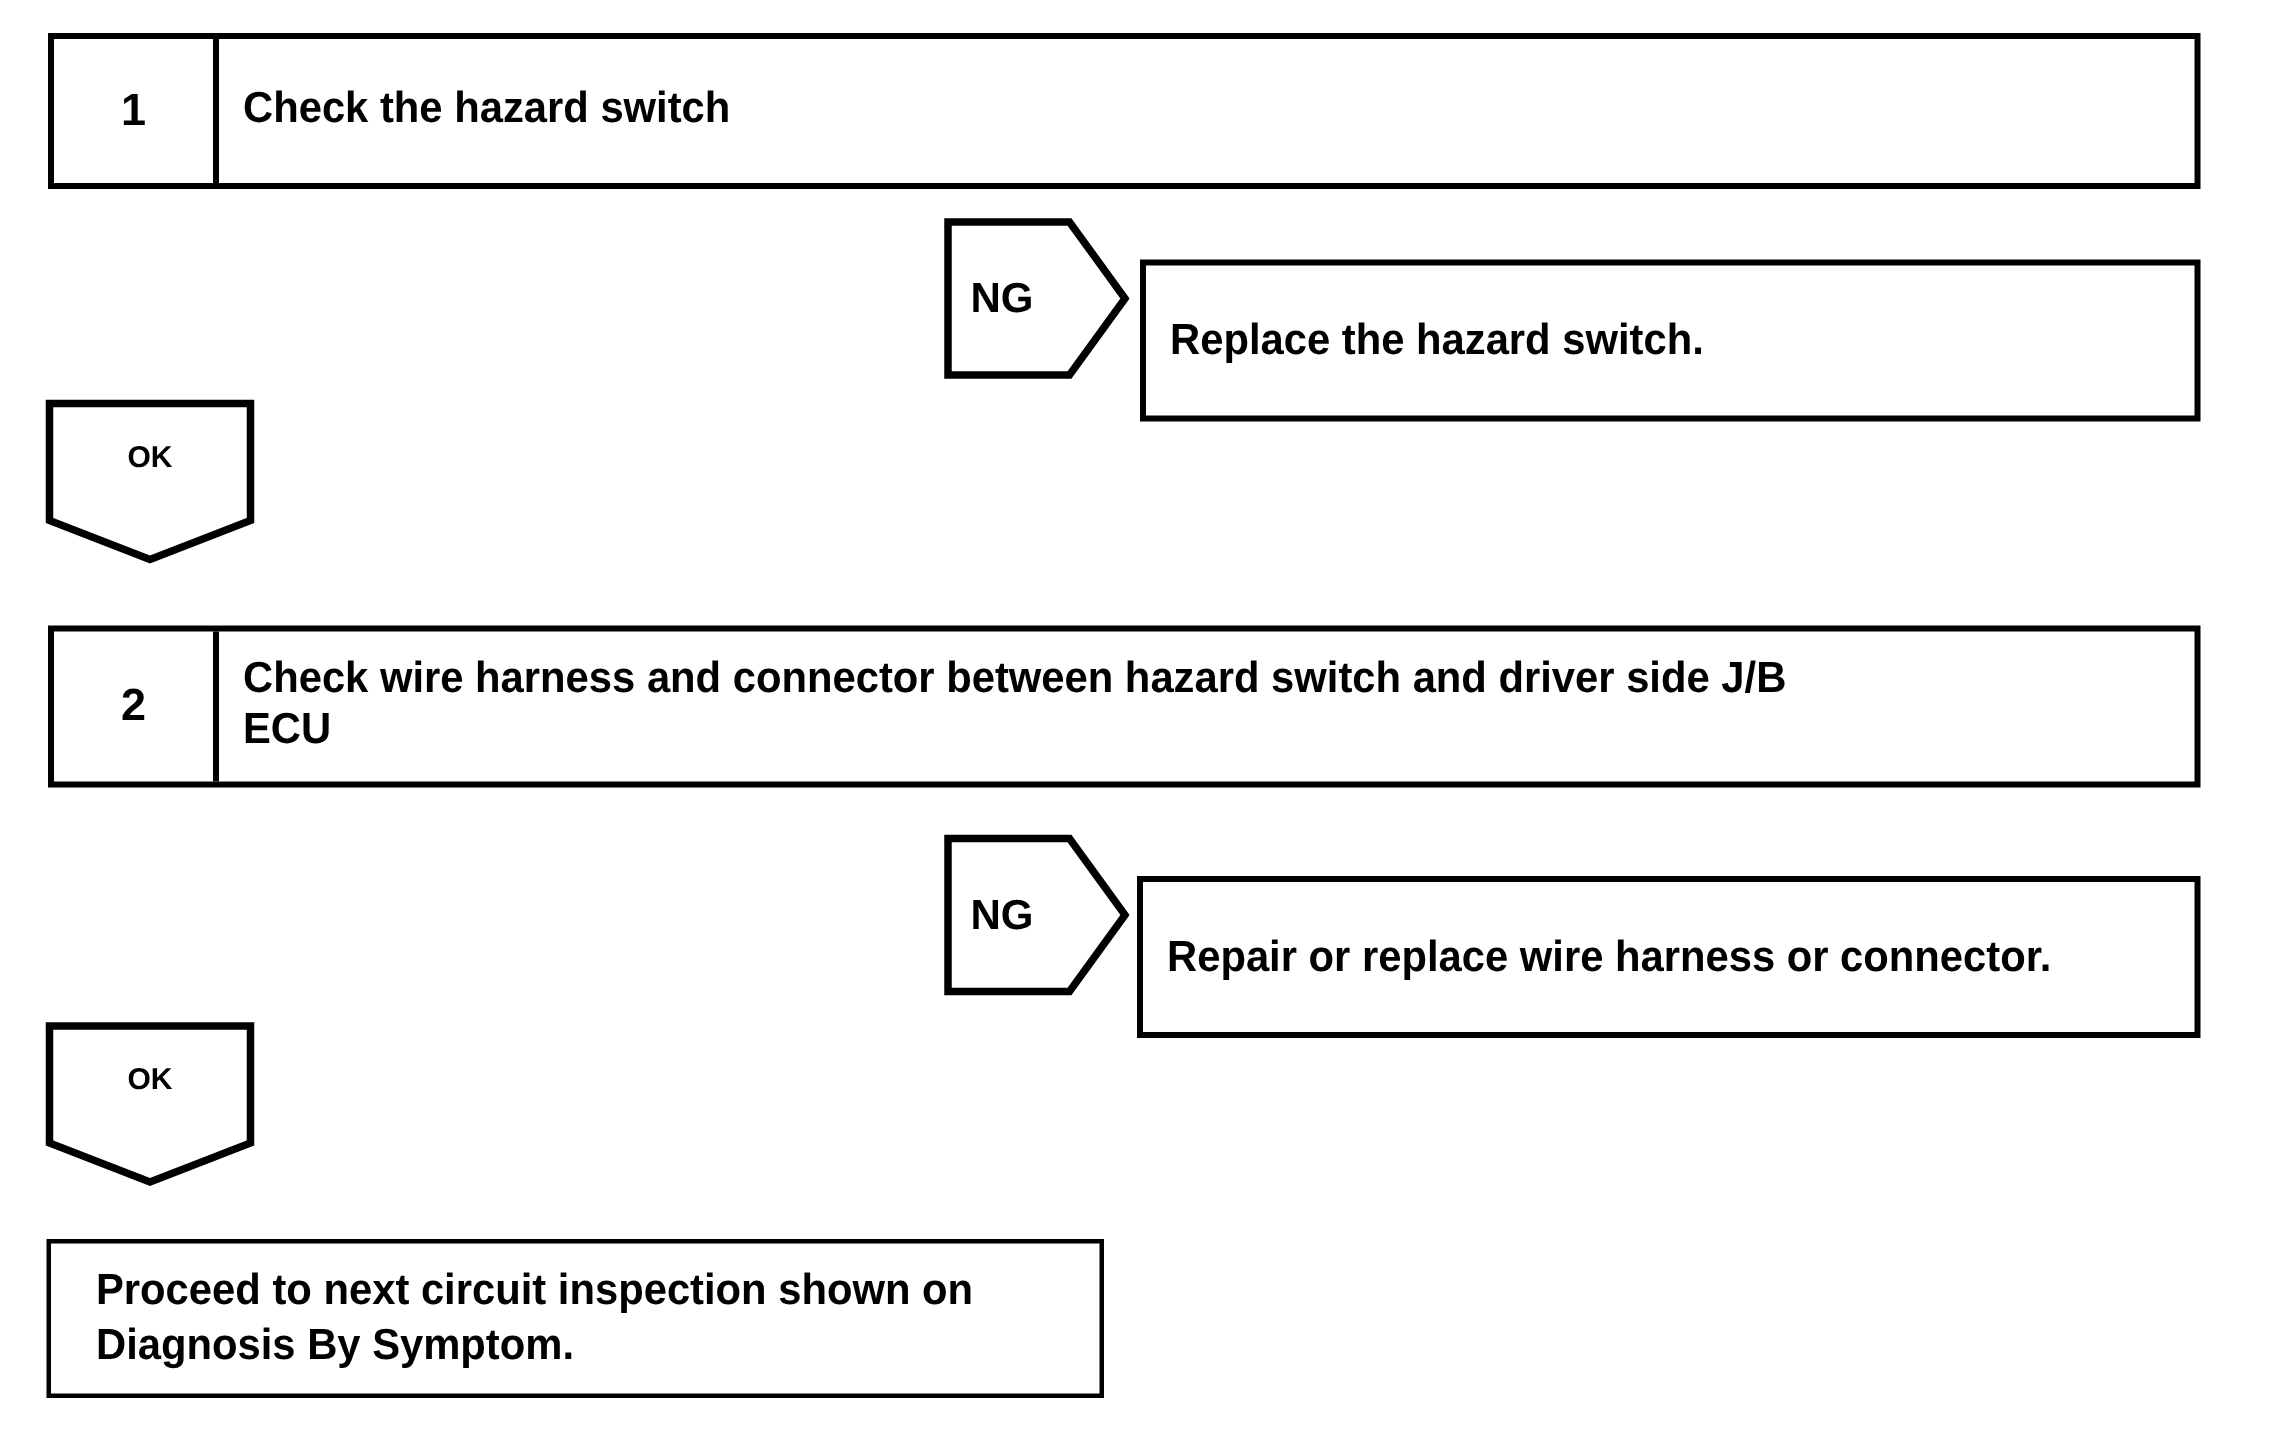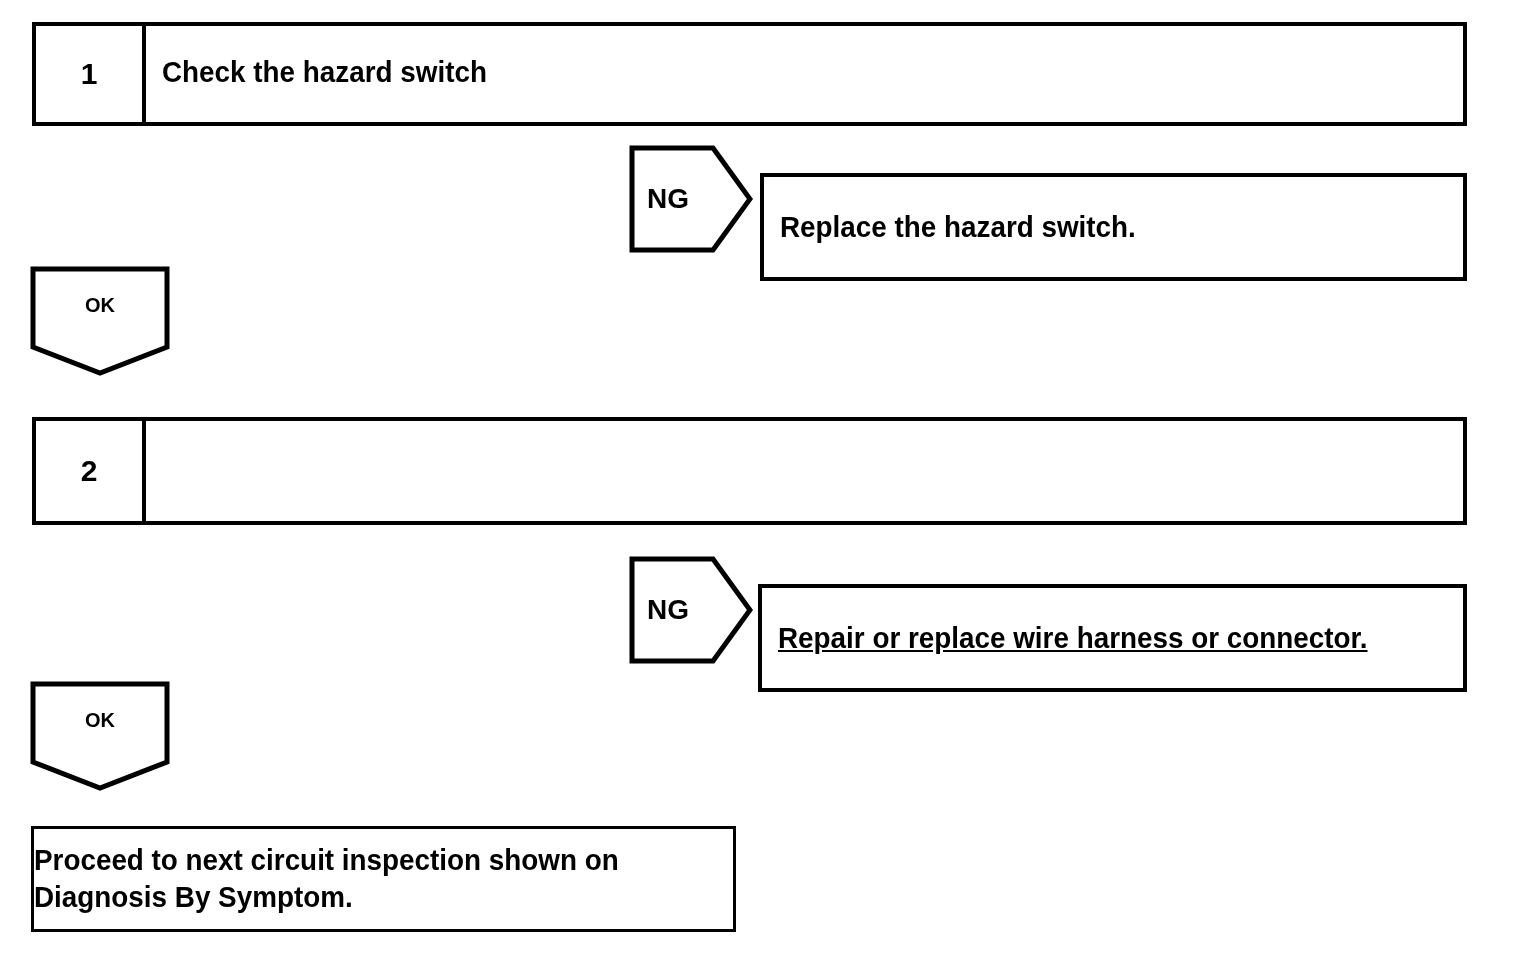--- a/index.html
+++ b/index.html
@@ -78,20 +78,21 @@
     transform: scaleX(0.96);
     transform-origin: left center;
     white-space: pre-line;
   }
 
   
   .terminal-box {
     border-width: 3px;
     display: flex;
     align-items: center;
+    padding-left: 30px;
   }
   .terminal-box .txt {
     font-size: 29px;
     font-weight: bold;
     line-height: 1.28;
     color: #000000;
     transform: scaleX(0.96);
     transform-origin: left center;
     white-space: pre-line;
   }
@@ -171,30 +172,34 @@
 
   <div class="ok-arrow" style="left:30px; top:266px; width:140px; height:110px;">
     <svg viewBox="0 0 140 110" preserveAspectRatio="none" aria-hidden="true">
       <polygon points="3,3 137,3 137,81 70,107 3,81" fill="#ffffff" stroke="#000000" stroke-width="5" stroke-linejoin="miter"></polygon>
     </svg>
     <span class="ok-label">OK</span>
   </div>
 
   <div class="node step-box" style="left:32px; top:417px; width:1435px; height:108px;">
     <div class="step-num">2</div>
+    <div class="step-title">
+      <span class="txt">Check wire harness and connector between hazard switch and driver side J/B
+ECU</span>
+    </div>
   </div>
 
   <div class="ng-arrow" style="left:629px; top:556px; width:124px; height:108px;">
     <svg viewBox="0 0 124 108" preserveAspectRatio="none" aria-hidden="true">
       <polygon points="3,3 84,3 121,54 84,105 3,105" fill="#ffffff" stroke="#000000" stroke-width="5" stroke-linejoin="miter"></polygon>
     </svg>
     <span class="ng-label">NG</span>
   </div>
 
-  <div class="node action-box" style="left:758px; top:556px; width:709px; height:108px;text-decoration:underline;">
+  <div class="node action-box" style="left:758px; top:556px; width:709px; height:108px;">
     <span class="txt">Repair or replace wire harness or connector.</span>
   </div>
 
   <div class="ok-arrow" style="left:30px; top:681px; width:140px; height:110px;">
     <svg viewBox="0 0 140 110" preserveAspectRatio="none" aria-hidden="true">
       <polygon points="3,3 137,3 137,81 70,107 3,81" fill="#ffffff" stroke="#000000" stroke-width="5" stroke-linejoin="miter"></polygon>
     </svg>
     <span class="ok-label">OK</span>
   </div>
 

